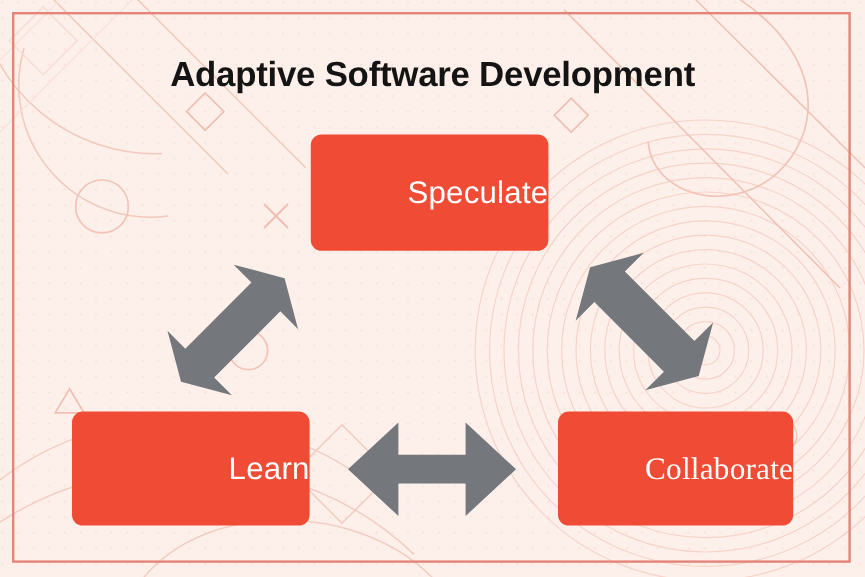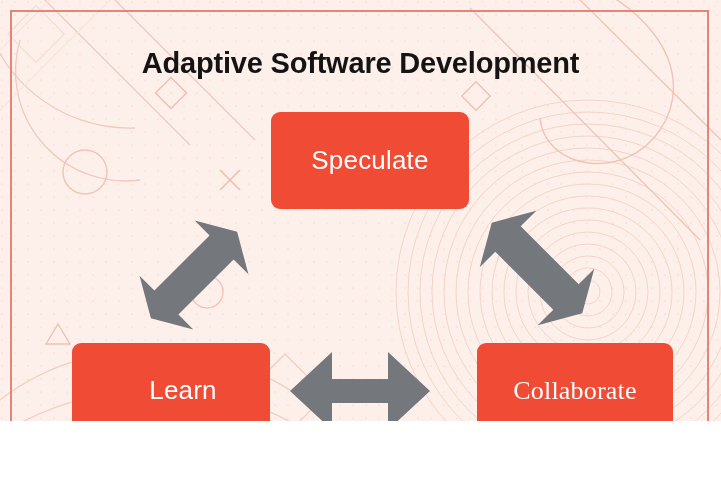--- a/index.html
+++ b/index.html
@@ -11,21 +11,21 @@
   body {
     width: 721px;
     height: 481px;
     overflow: hidden;
     font-family: "Liberation Sans", sans-serif;
   }
 
   #canvas {
     position: relative;
     width: 721px;
-    height: 421px;
+    height: 481px;
     background: #fdf0ea;
     overflow: hidden;
   }
 
   
   #bg-decor {
     position: absolute;
     left: 0; top: 0;
     width: 721px;
     height: 481px;
@@ -56,25 +56,24 @@
     letter-spacing: -0.2px;
     color: #141414;
     white-space: nowrap;
   }
 
   
   .phase-box {
     position: absolute;
     display: flex;
     align-items: center;
-    justify-content: center;
+    justify-content: flex-end;
     background: #ef4b35;
     border-radius: 9px;
     box-sizing: border-box;
-    margin-left: 12px;
   }
   .phase-label {
     color: #ffffff;
     font-size: 26px;
     font-weight: normal;
     letter-spacing: 0.2px;
     white-space: nowrap;
   }
 
   #box-speculate  { left: 259px; top: 112px; width: 198px; height: 97px; }

